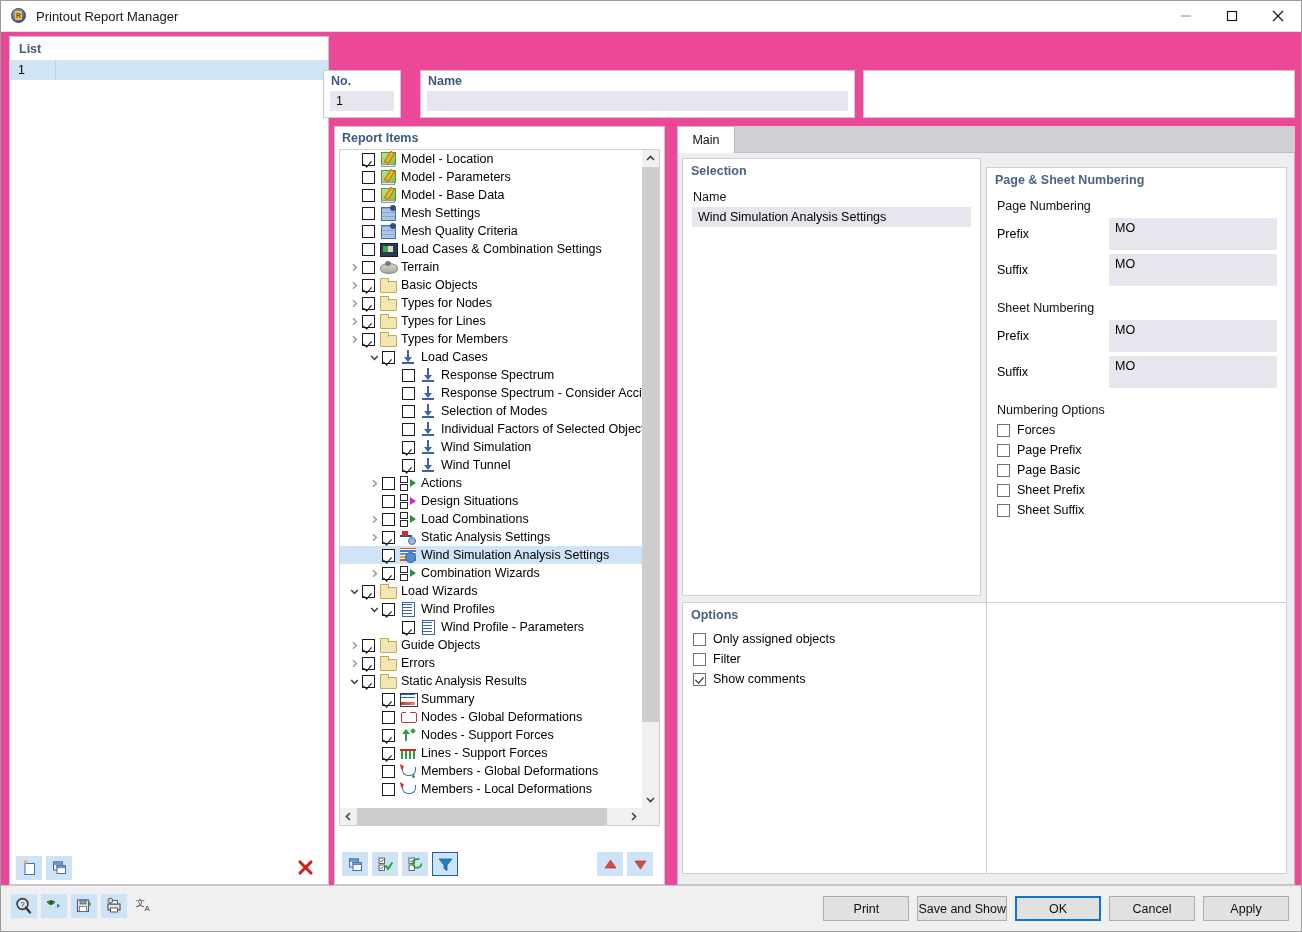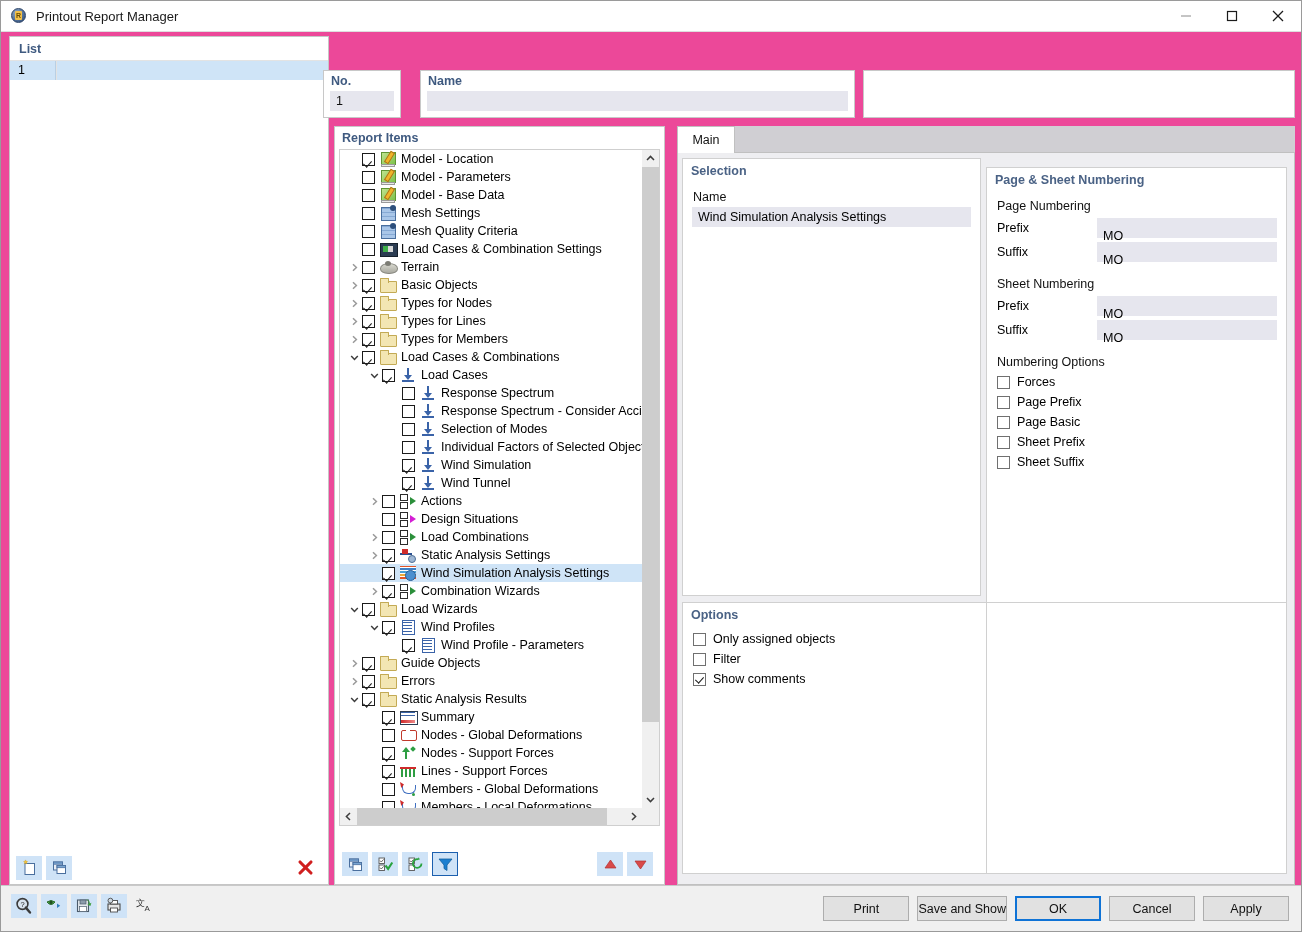--- a/index.html
+++ b/index.html
@@ -206,21 +206,21 @@
   #blank-panel    { left:308px; top:449px; width:301px; height:272px; }
   .content-wrap .panel { background:#fff; border:1px solid #d0d0d0; }
 
   .sublabel { padding:9px 0 3px 10px; font-size:12.5px; color:#111; }
   .valuebox {
     margin:0 9px; background:#e6e6ee; height:20px; line-height:20px;
     padding:0 6px; font-size:12.5px;
   }
   .row2 { display:flex; align-items:center; padding:2px 9px 2px 10px; }
   .row2 .lbl { width:100px; font-size:12.5px; }
-  .row2 .vbox { flex:1; background:#e6e6ee; height:20px; line-height:20px; padding:8px 6px; font-size:12.5px; }
+  .row2 .vbox { flex:1; background:#e6e6ee; height:32px; line-height:20px; padding:0 6px; font-size:12.5px;margin-left:12px; }
   .chkrow { display:flex; align-items:center; padding:3px 0 3px 10px; }
   .chkrow .cbx {
     width:13px; height:13px; border:1px solid #707070; background:#fff;
     margin-right:7px; position:relative; flex:0 0 auto;
   }
   .chkrow .cbx.checked::after {
     content:""; position:absolute; left:3px; top:1px; width:4px; height:7px;
     border:solid #1b1b1b; border-width:0 1.6px 1.6px 0; transform:rotate(42deg);
   }
 
@@ -413,31 +413,20 @@
             <div class="trow">
               <span style="width:6px;flex:0 0 auto;"></span>
               <span class="exp">
                 <svg width="9" height="9" viewBox="0 0 9 9">
                   <path d="M3 1.2 L6.4 4.5 L3 7.8" fill="none" stroke="#9a9a9a" stroke-width="1.5"></path>
                 </svg>
               </span>
               <span class="cb checked"></span>
               <span class="ico ic-folder"></span>
               <span class="tlabel">Types for Members</span>
-            </div>
-            <div class="trow">
-              <span style="width:6px;flex:0 0 auto;"></span>
-              <span class="exp">
-                <svg width="9" height="9" viewBox="0 0 9 9">
-                  <path d="M1.2 3 L4.5 6.4 L7.8 3" fill="none" stroke="#3c3c3c" stroke-width="1.5"></path>
-                </svg>
-              </span>
-              <span class="cb checked"></span>
-              <span class="ico ic-folder"></span>
-              <span class="tlabel">Load Cases &amp; Combinations</span>
             </div>
             <div class="trow">
               <span style="width:26px;flex:0 0 auto;"></span>
               <span class="exp">
                 <svg width="9" height="9" viewBox="0 0 9 9">
                   <path d="M1.2 3 L4.5 6.4 L7.8 3" fill="none" stroke="#3c3c3c" stroke-width="1.5"></path>
                 </svg>
               </span>
               <span class="cb checked"></span>
               <span class="ico ic-loadcase">

